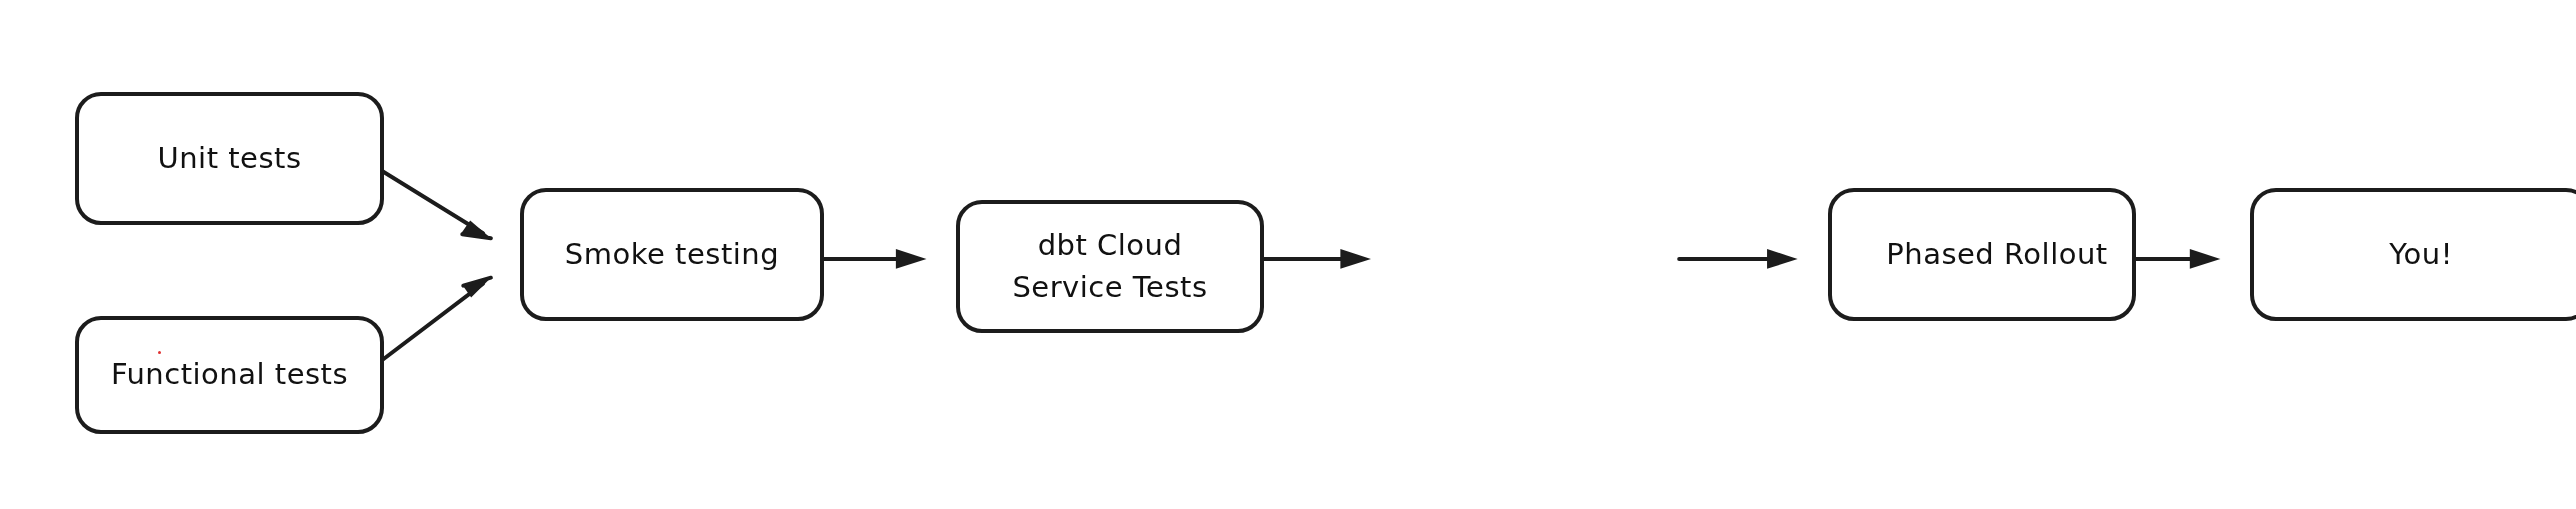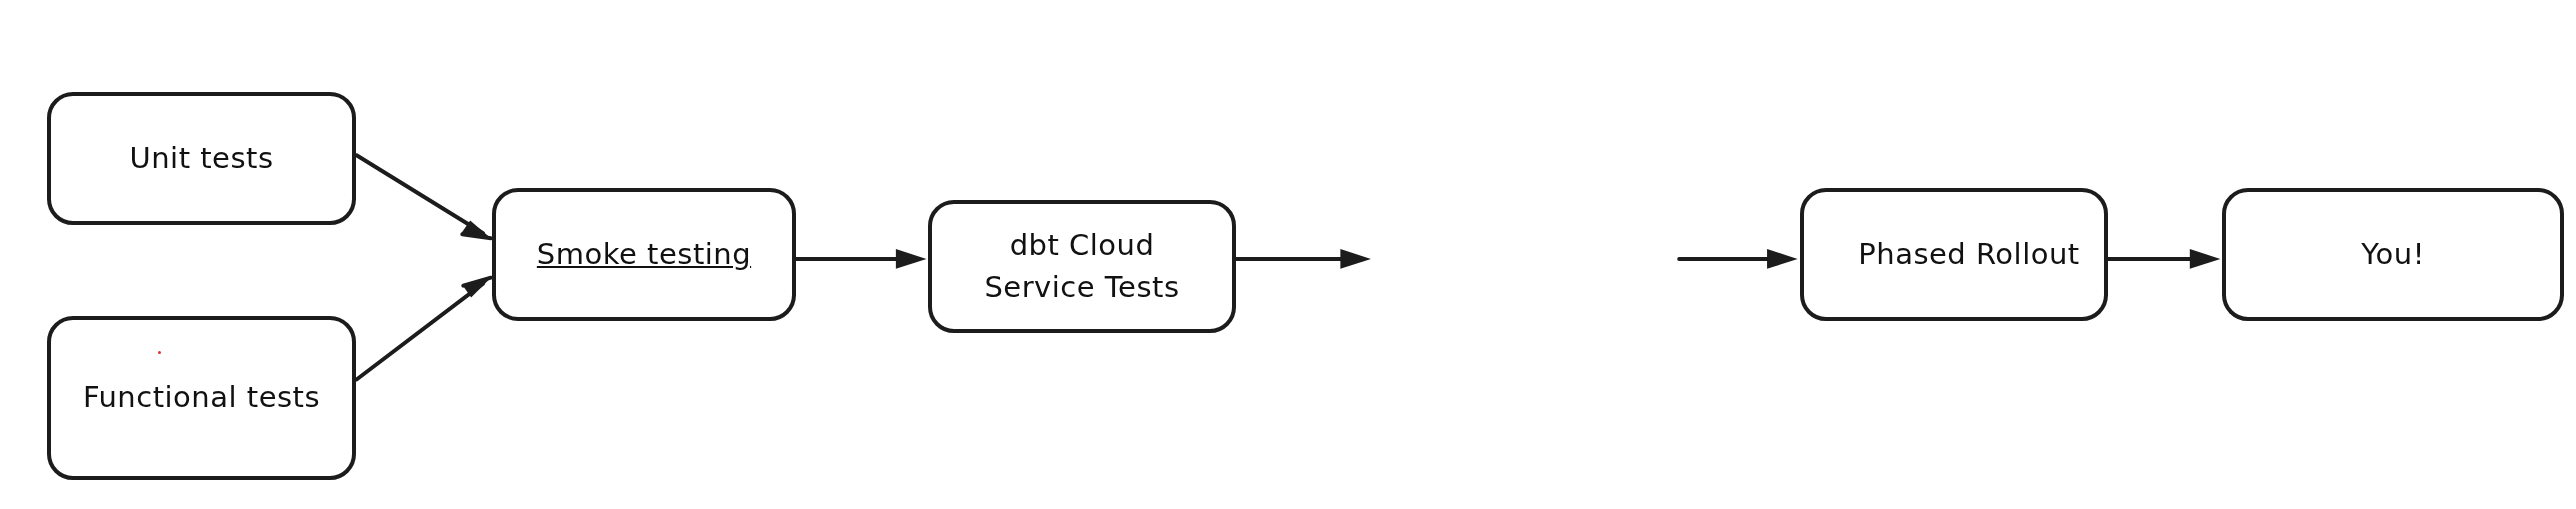--- a/index.html
+++ b/index.html
@@ -25,20 +25,21 @@
     align-items: center;
     justify-content: center;
     text-align: center;
     color: #111111;
     font-size: 29px;
     line-height: 1.42;
     letter-spacing: 0.5px;
     font-family: "DejaVu Sans", sans-serif;
     white-space: pre-line;
     padding: 4px 10px;
+    margin-left: 28px;
   }
   .edge-layer {
     position: absolute;
     left: 0;
     top: 0;
     width: 2576px;
     height: 510px;
     pointer-events: none;
   }
   .edge-path {
@@ -94,23 +95,23 @@
     </g>
 
     <g>
       <path class="edge-path" d="M 2134 262 L 2235 262"></path>
       <path class="arrow-head" d="M 2248 262 L 2217 252 L 2217 272 Z"></path>
     </g>
   </svg>
 
   <div class="node" style="left:47px;   top:92px;  width:309px; height:133px;">Unit tests</div>
 
-  <div class="node" style="left:47px;   top:316px; width:309px; height:164px;">Functional tests</div>
+  <div class="node" style="left:47px;   top:316px; width:309px; height:118px;">Functional tests</div>
 
-  <div class="node" style="left:492px;  top:188px; width:304px; height:133px;text-decoration:underline;">Smoke testing</div>
+  <div class="node" style="left:492px;  top:188px; width:304px; height:133px;">Smoke testing</div>
 
   <div class="node" style="left:928px;  top:200px; width:308px; height:133px;">dbt Cloud
 Service Tests</div>
 
 
   <div class="node" style="left:1800px; top:188px; width:308px; height:133px;padding-left:40px;">Phased Rollout</div>
 
   <div class="node" style="left:2222px; top:188px; width:342px; height:133px;">You!</div>
 
   <div class="speck" style="left:158px; top:351px;"></div>

